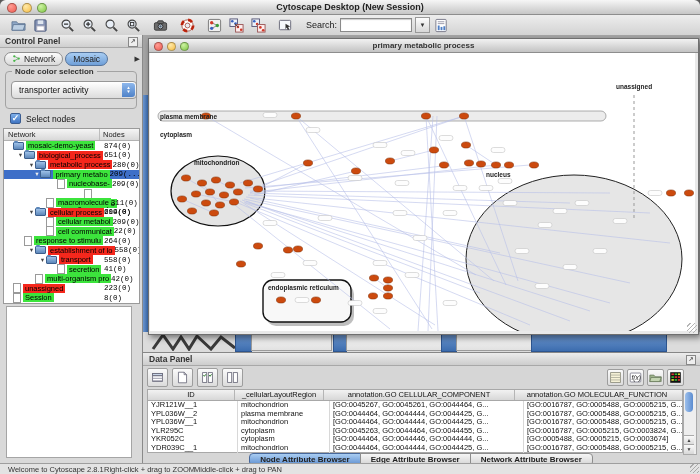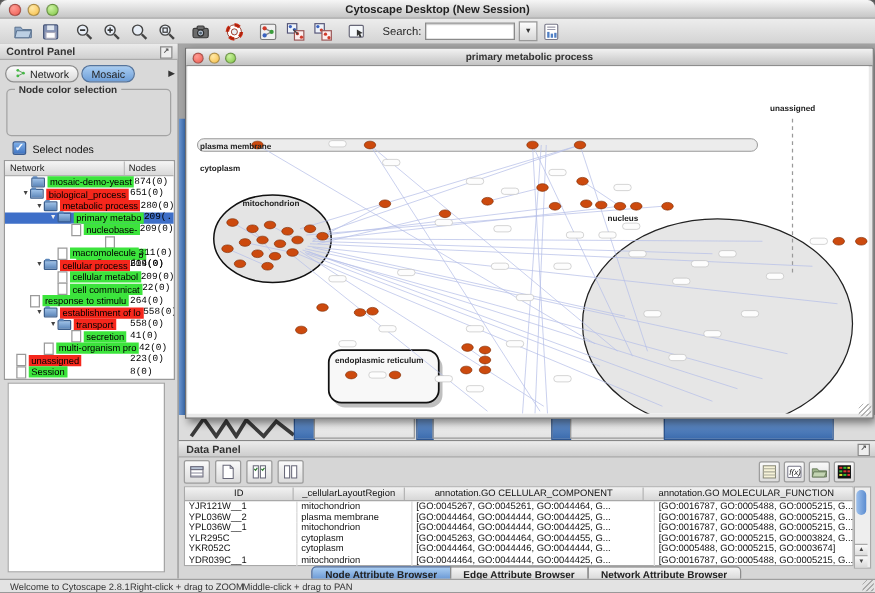--- a/index.html
+++ b/index.html
@@ -275,50 +275,57 @@
           </span>
           <span>Network</span>
         </span>
         <span class="cp-tab selected">
           <span>Mosaic</span>
         </span>
         <span id="tab-arrow">▶</span>
       </div>
     <div id="groupbox">
       <span id="groupbox-label">Node color selection</span>
+      <div id="color-select">
+        <span>transporter activity</span>
+        <span id="select-stepper">
+            <span>▲</span>
+            <span>▼</span>
+          </span>
+      </div>
     </div>
     <div id="checkbox-row">
       <span id="checkbox">✓</span>
       <span>Select nodes</span>
     </div>
     <div id="tree-box">
       <div id="tree-head">
         <span class="c1">Network</span>
         <span class="c2">Nodes</span>
       </div>
       <div id="tree-body">
-          <div class="tree-row" style="padding-left: 14px;">
+          <div class="tree-row" style="padding-left: 2px;">
             <span class="tr-arrow"></span>
             <span class="tr-folder"></span>
             <span class="tr-label hl-green">mosaic-demo-yeast</span>
             <span class="tr-count">874(0)</span>
           </div>
           <div class="tree-row" style="padding-left: 13px;">
             <span class="tr-arrow">▼</span>
             <span class="tr-folder"></span>
             <span class="tr-label hl-red">biological_process</span>
             <span class="tr-count">651(0)</span>
           </div>
           <div class="tree-row" style="padding-left: 24px;">
             <span class="tr-arrow">▼</span>
             <span class="tr-folder"></span>
             <span class="tr-label hl-red">metabolic process</span>
             <span class="tr-count">280(0)</span>
           </div>
-          <div class="tree-row selected" style="padding-left: 35px;">
+          <div class="tree-row selected" style="padding-left: 35px; justify-content: center;">
             <span class="tr-arrow">▼</span>
             <span class="tr-folder"></span>
             <span class="tr-label hl-green">primary metabo</span>
             <span class="tr-count">209(...</span>
           </div>
           <div class="tree-row" style="padding-left: 46px;">
             <span class="tr-arrow"></span>
             <span class="tr-file"></span>
             <span class="tr-label hl-green">nucleobase-</span>
             <span class="tr-count">209(0)</span>

